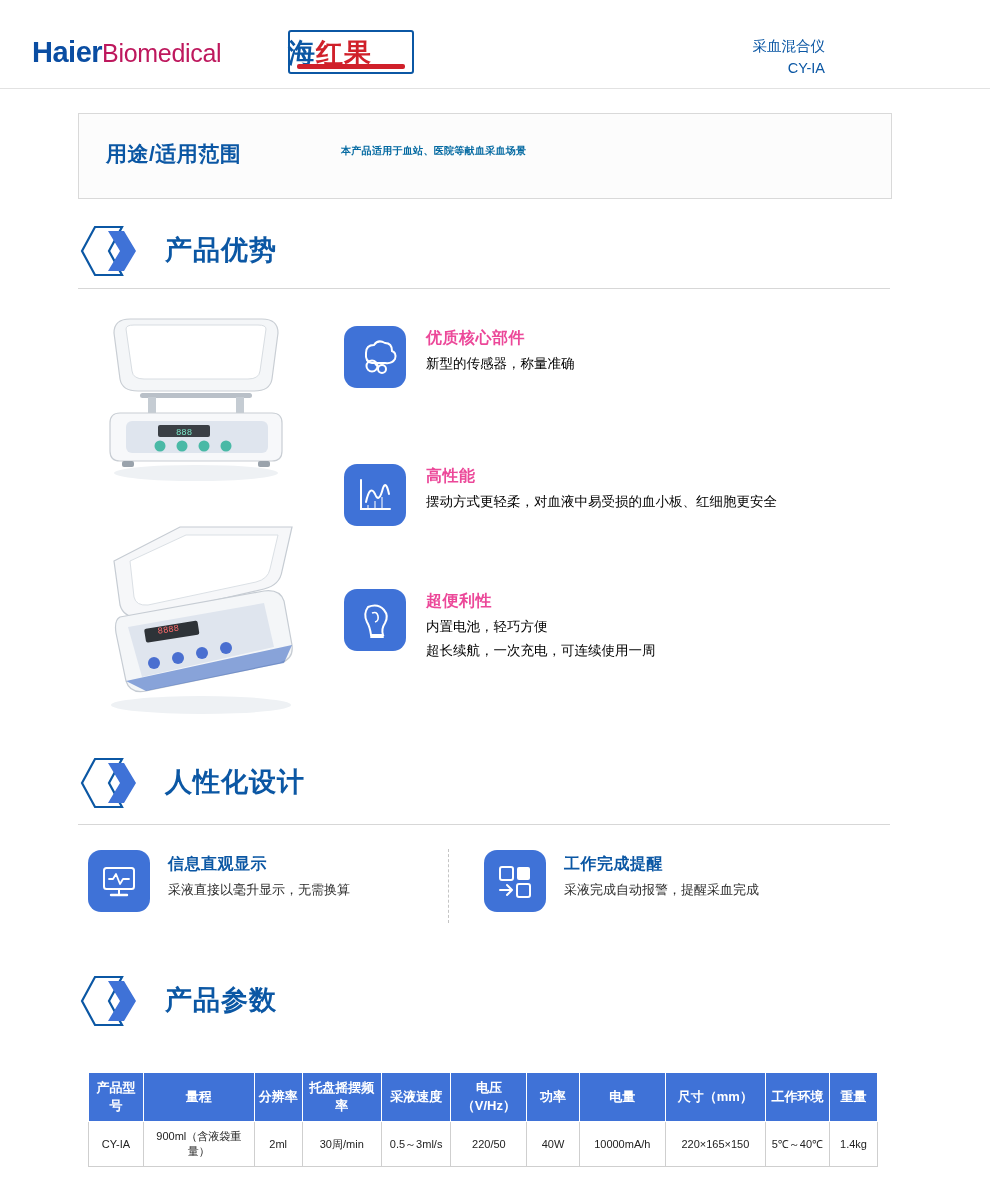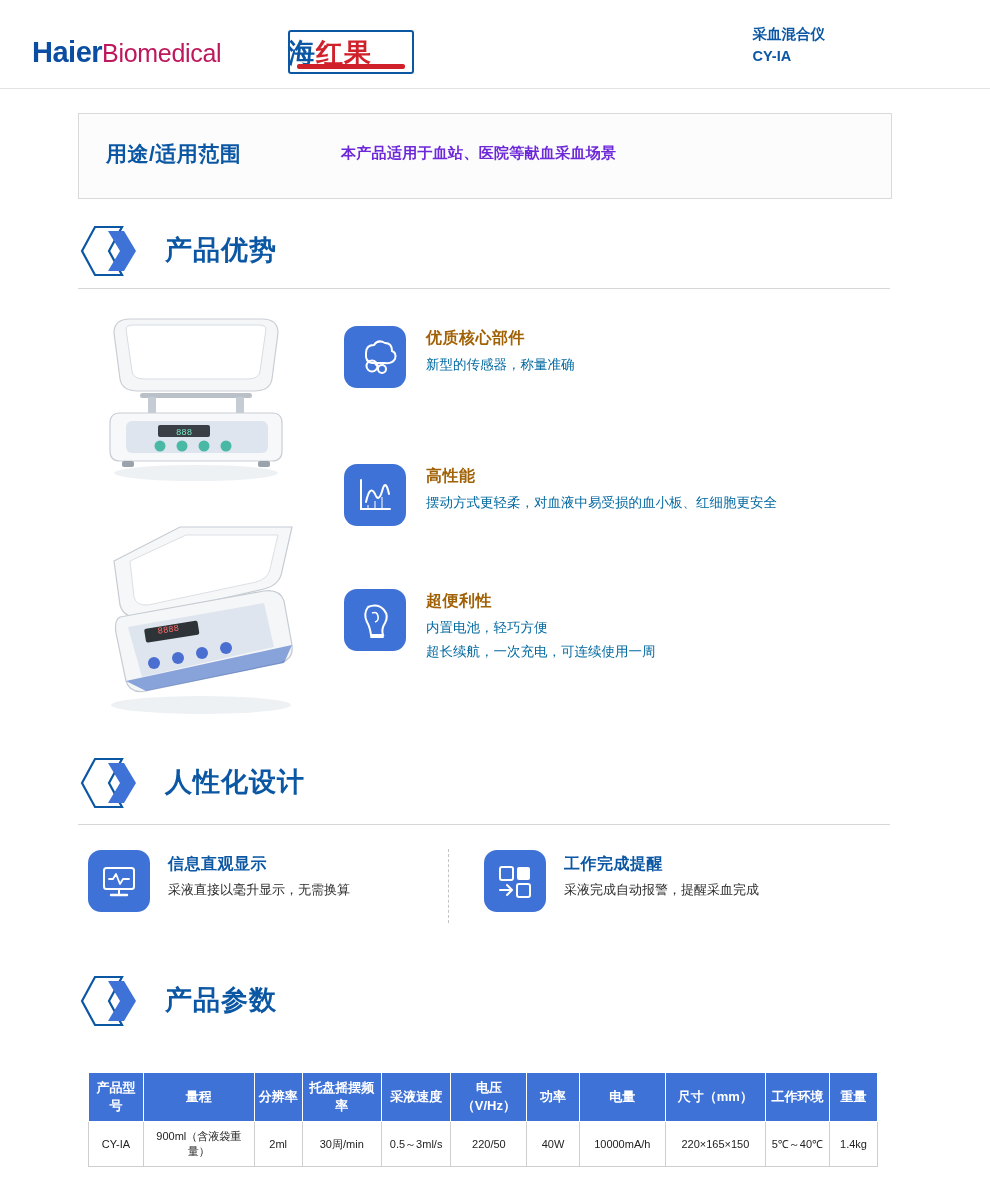--- a/index.html
+++ b/index.html
@@ -75,24 +75,24 @@
     bottom: 5px;
     left: 9px;
     width: 108px;
     height: 5px;
     background: #d0202a;
     border-radius: 2px;
   }
   .header-right {
     position: absolute;
     right: 165px;
-    top: 24px;
-    text-align: left;
+    top: 36px;
+    text-align: right;
     color: #0b57a4;
-    font-weight: bold;
+    font-weight: normal;
     font-size: 14.5px;
     line-height: 1.5;
   }
   .header-rule {
     position: absolute;
     left: 0;
     top: 88px;
     width: 990px;
     height: 1px;
     background: #e2e2e2;
@@ -114,23 +114,23 @@
     top: 26px;
     font-size: 21px;
     font-weight: bold;
     color: #0b57a4;
     letter-spacing: 0.5px;
   }
   .usage-text {
     position: absolute;
     left: 262px;
     top: 30px;
-    font-size: 15px;
-    font-weight: bold;
-    color: #6d28d9;
+    font-size: 10px;
+    font-weight: bold;
+    color: #0369a1;
     letter-spacing: 0.3px;
   }
 
   
   .section-head {
     position: absolute;
     left: 78px;
     width: 812px;
     height: 58px;
   }
@@ -174,30 +174,31 @@
     border-radius: 13px;
     background: #3f72d7;
   }
   .feat-icon svg { display: block; }
   .feat-title {
     position: absolute;
     left: 82px;
     top: 2px;
     font-size: 16px;
     font-weight: bold;
-    color: #a16207;
+    color: #ec4899;
     letter-spacing: 0.5px;
   }
   .feat-lines {
     position: absolute;
     left: 82px;
     top: 27px;
     font-size: 13.5px;
-    color: #0369a1;
+    color: #000000;
     line-height: 1.75;
+    font-family: Liberation Mono, monospace;
   }
 
   
   .photo {
     position: absolute;
     overflow: hidden;
   }
 
   
   .hd {

